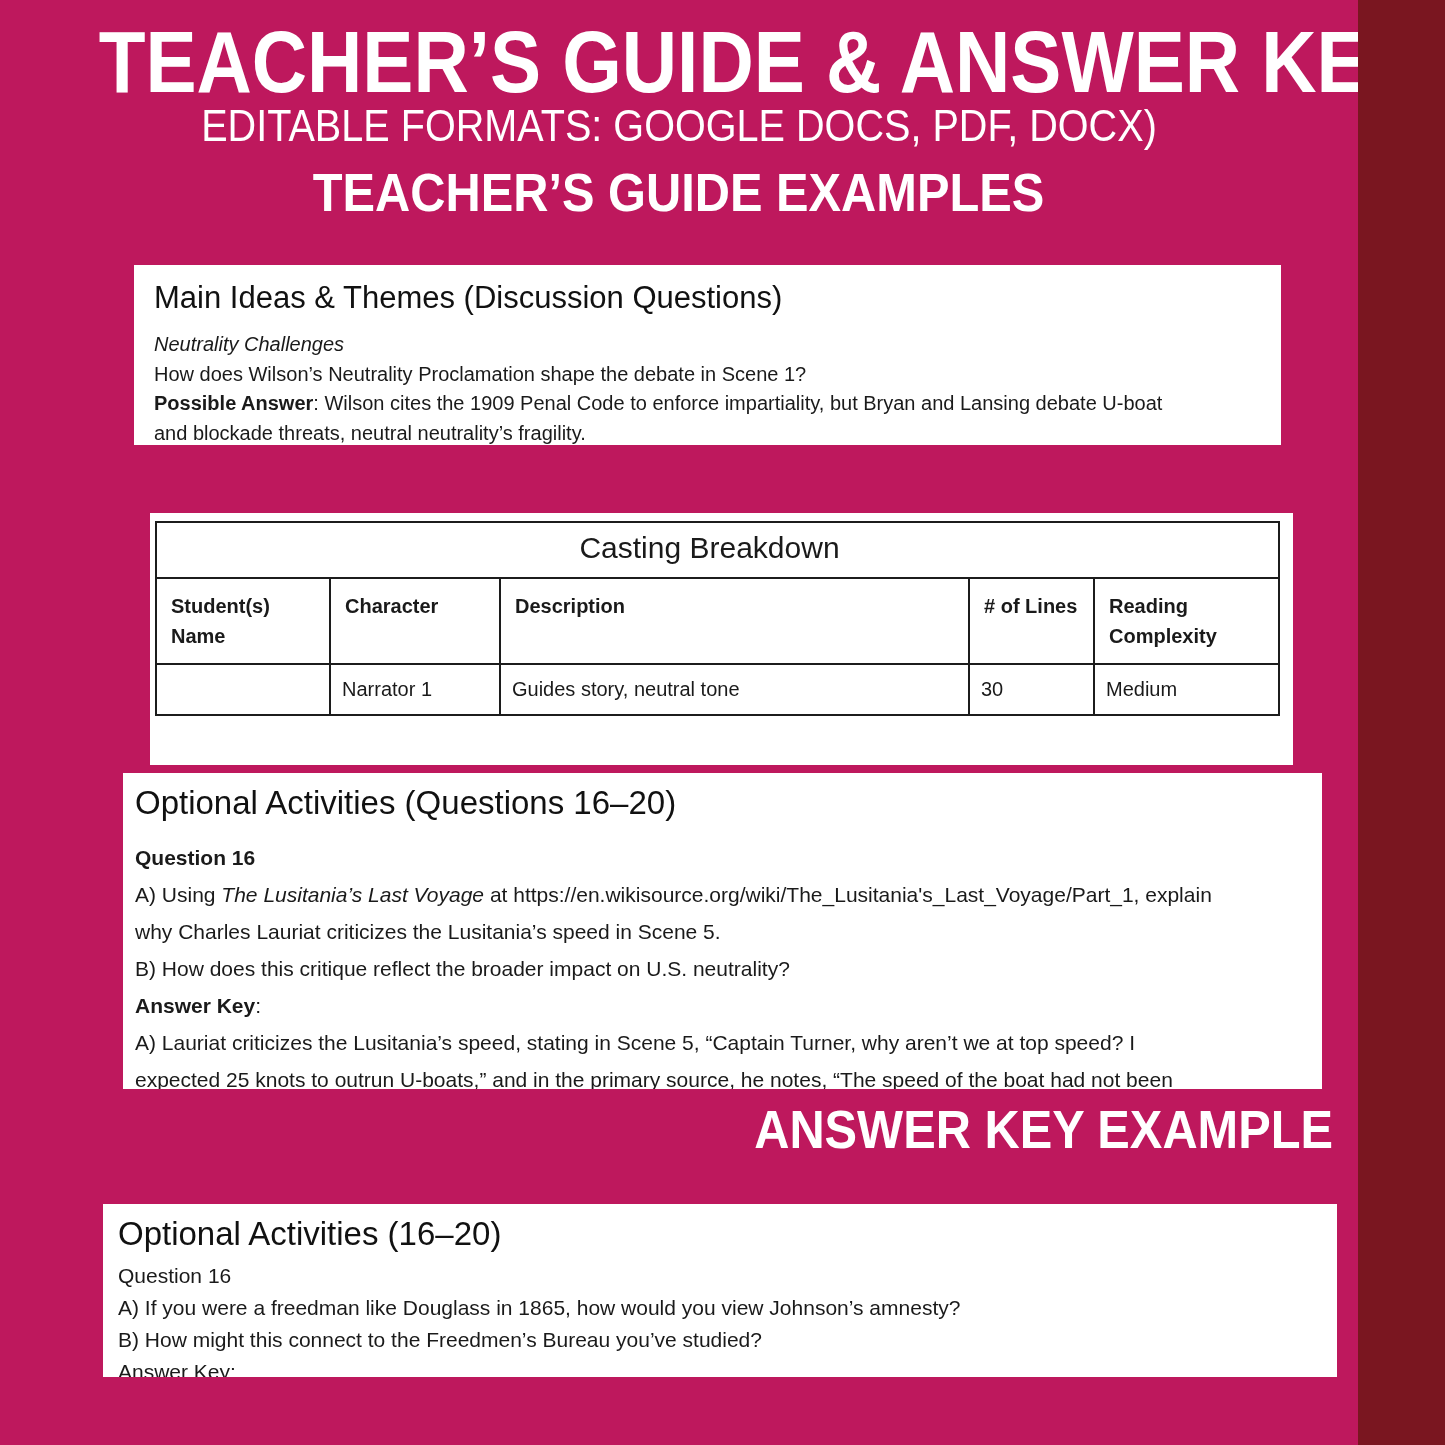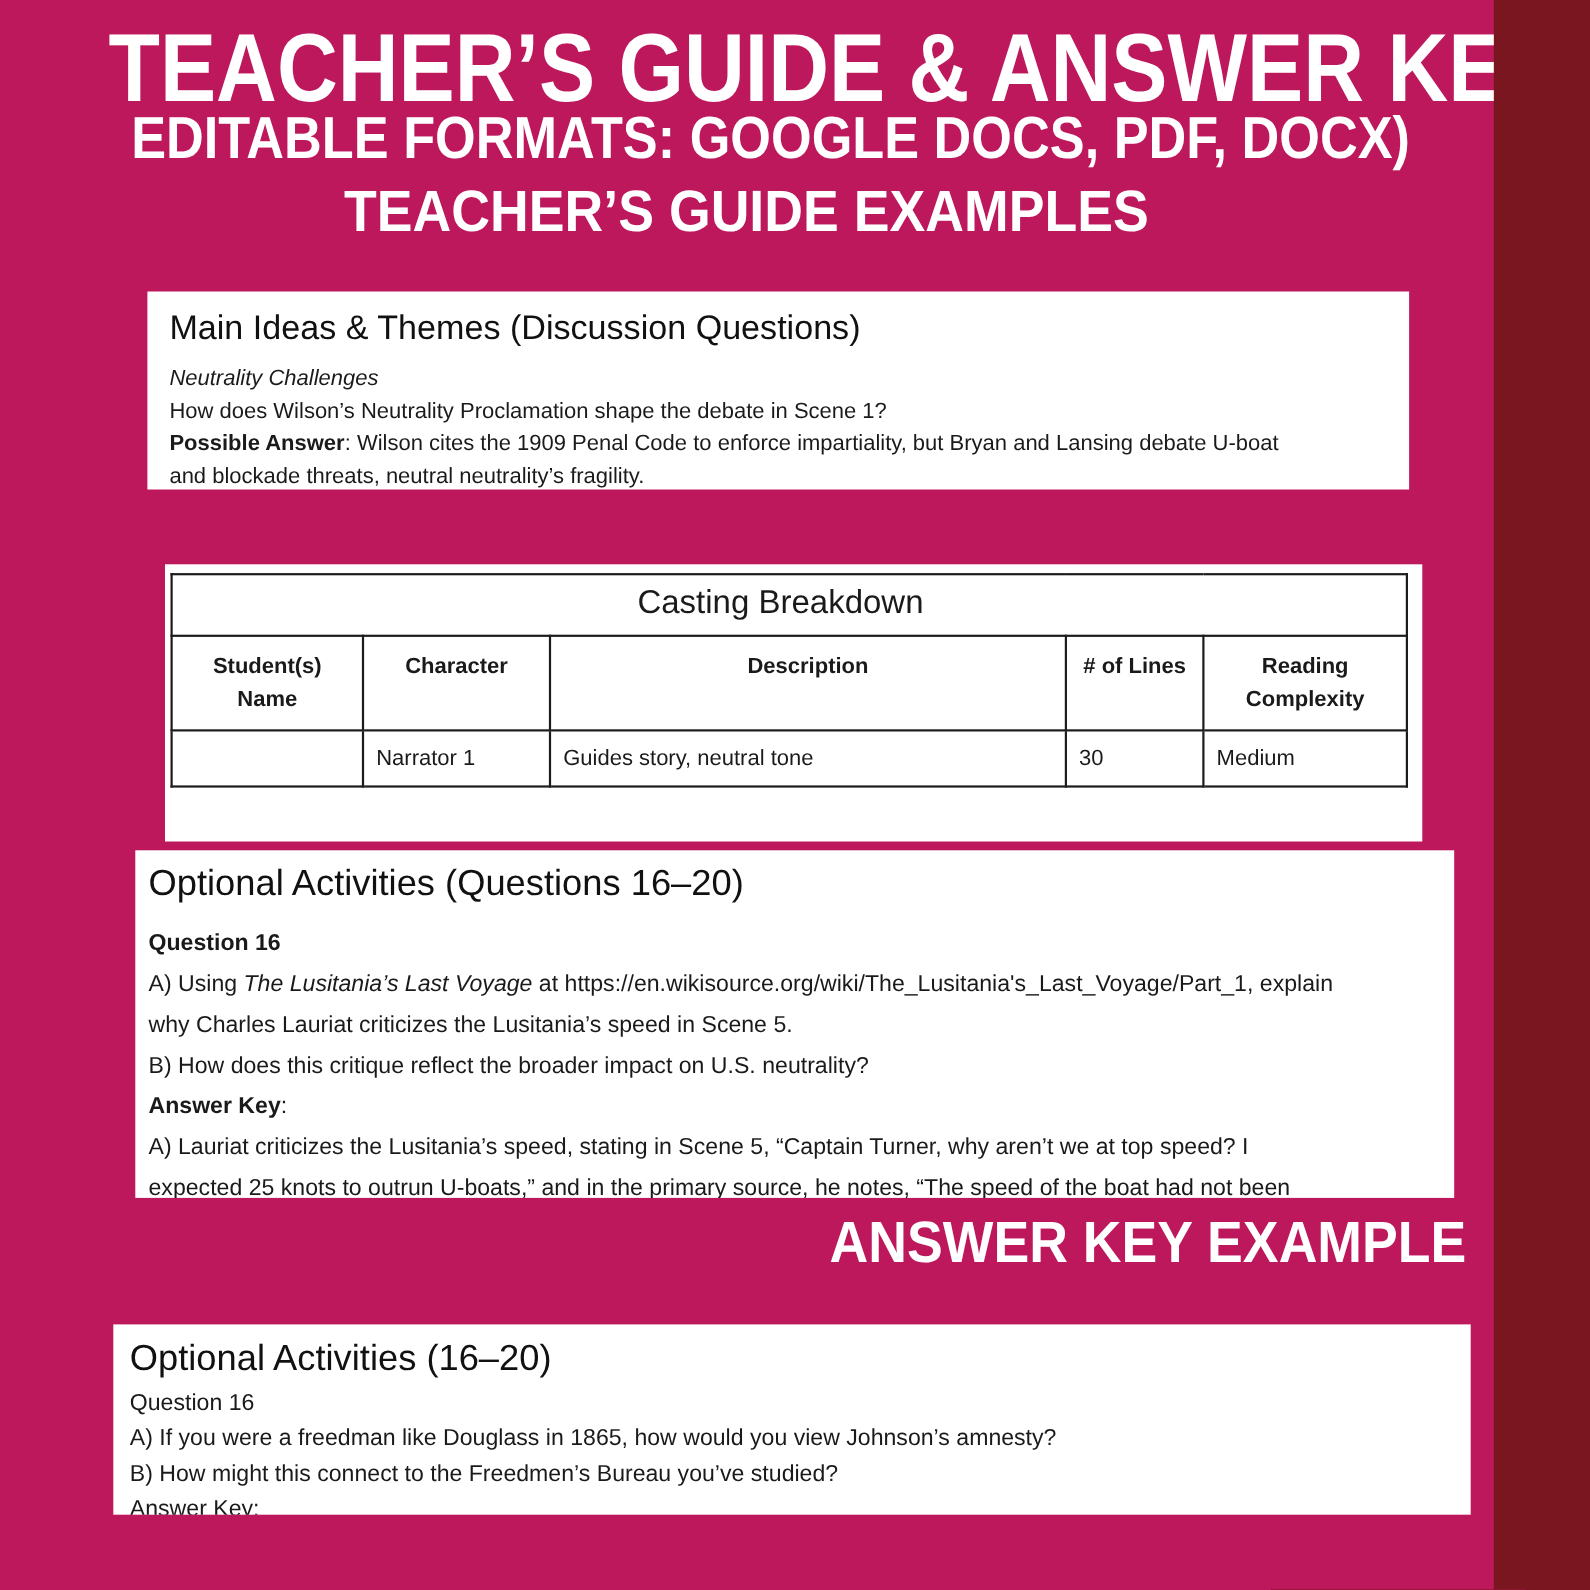--- a/index.html
+++ b/index.html
@@ -24,21 +24,21 @@
     color: #ffffff;
     white-space: nowrap;
   }
   .squeeze {
     display: inline-block;
     transform-origin: 50% 50%;
     white-space: nowrap;
   }
   #poster-title { top: 16px; font-size: 88px; font-weight: 800; line-height: 92px; }
   #poster-title .squeeze { transform: scaleX(0.87); }
-  #poster-subtitle { top: 102px; font-size: 54px; font-weight: 700; line-height: 48px; margin-left: 21px; }
+  #poster-subtitle { top: 102px; font-size: 45px; font-weight: 400; line-height: 48px; }
   #poster-subtitle .squeeze { transform: scaleX(0.88); }
   .section-heading { font-size: 53px; font-weight: 800; line-height: 56px; }
   .section-heading .squeeze { transform: scaleX(0.92); }
   #guide-heading { top: 165px; }
   #answerkey-heading { top: 1102px; text-align: right; }
 
   
   .panel {
     position: absolute;
     background: #ffffff;
@@ -73,21 +73,21 @@
     font-size: 30px;
     font-weight: 400;
     text-align: center;
     vertical-align: middle;
     padding: 2px 16px 6px 0;
   }
   #casting-table thead th.colhead {
     height: 82px;
     font-size: 20px;
     font-weight: 700;
-    text-align: center;
+    text-align: left;
     vertical-align: top;
     padding: 12px 14px 12px 14px;
     line-height: 30px;
   }
   #casting-table tbody td {
     height: 51px;
     font-size: 20px;
     vertical-align: middle;
     padding: 0 4px 0 11px;
     white-space: nowrap;

